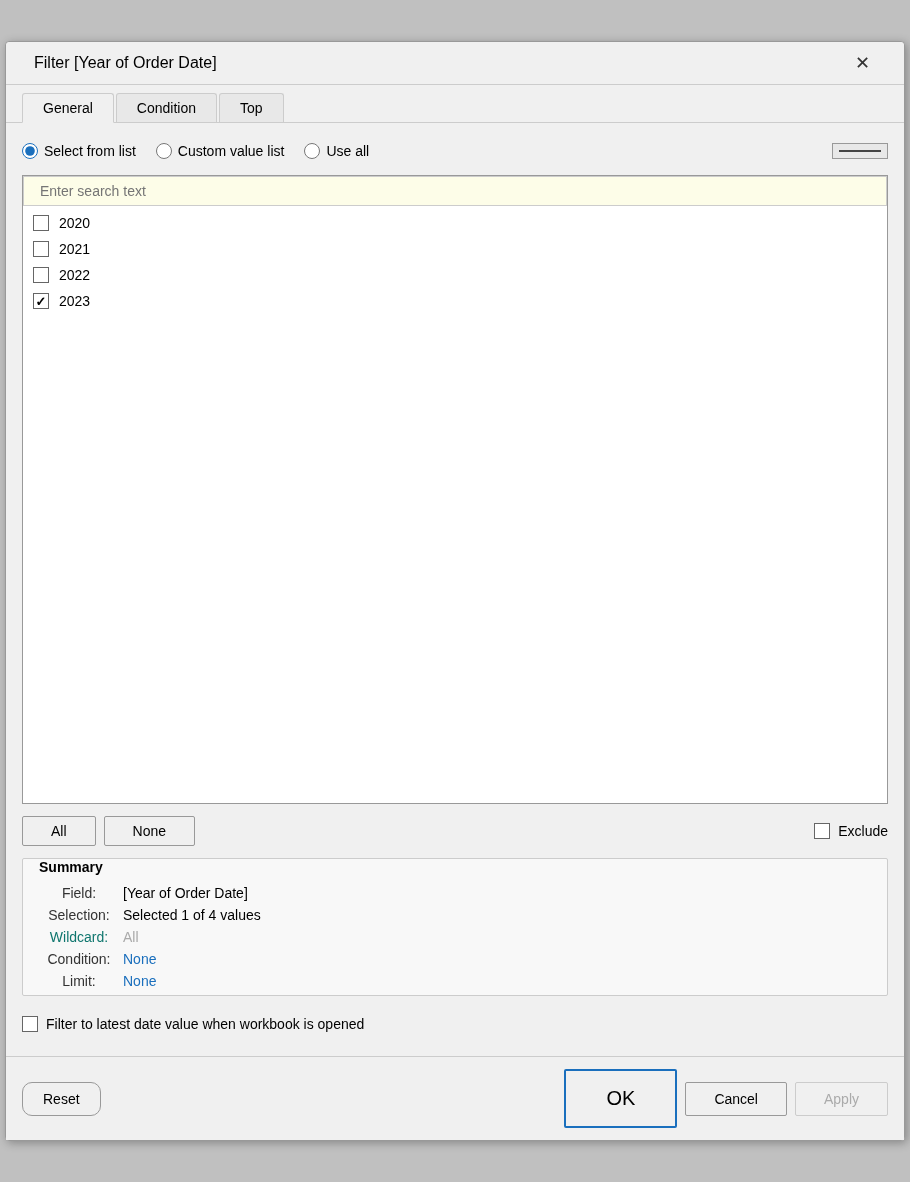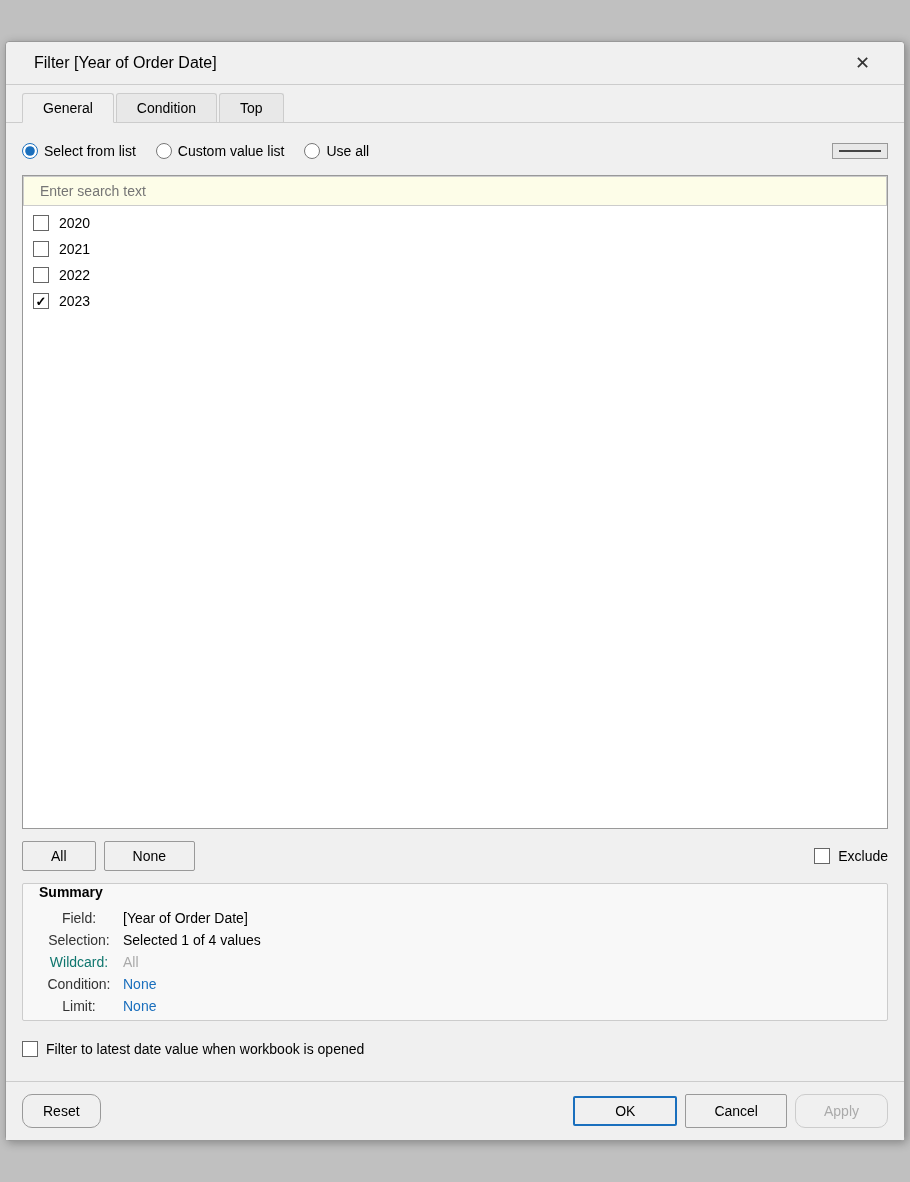--- a/index.html
+++ b/index.html
@@ -214,44 +214,44 @@
     .bottom-bar {
       border-top: 1px solid #ccc;
       padding: 12px 16px;
       display: flex;
       gap: 8px;
       justify-content: flex-start;
       align-items: center;
       background: #f0f0f0;
     }
     .btn-ok {
-      padding: 5px 40px;
+      padding: 16px 40px;
       border: 2px solid #1a6fbd;
       background: #f0f0f0;
       cursor: pointer;
-      font-size: 14px;
+      font-size: 20px;
       border-radius: 2px;
       margin-left: auto;
       text-align: center;
     }
     .btn-cancel {
       padding: 8px 28px;
       border: 1px solid #999;
       background: #f0f0f0;
       cursor: pointer;
       font-size: 14px;
       border-radius: 2px;
     }
     .btn-apply {
       padding: 8px 28px;
       border: 1px solid #ccc;
       background: #f0f0f0;
       cursor: pointer;
       font-size: 14px;
-      border-radius: 10px;
+      border-radius: 2px;
       color: #aaa;
     }
     .btn-reset {
       padding: 8px 20px;
       border: 1px solid #999;
       background: #f0f0f0;
       cursor: pointer;
       font-size: 14px;
       border-radius: 10px;
     }

